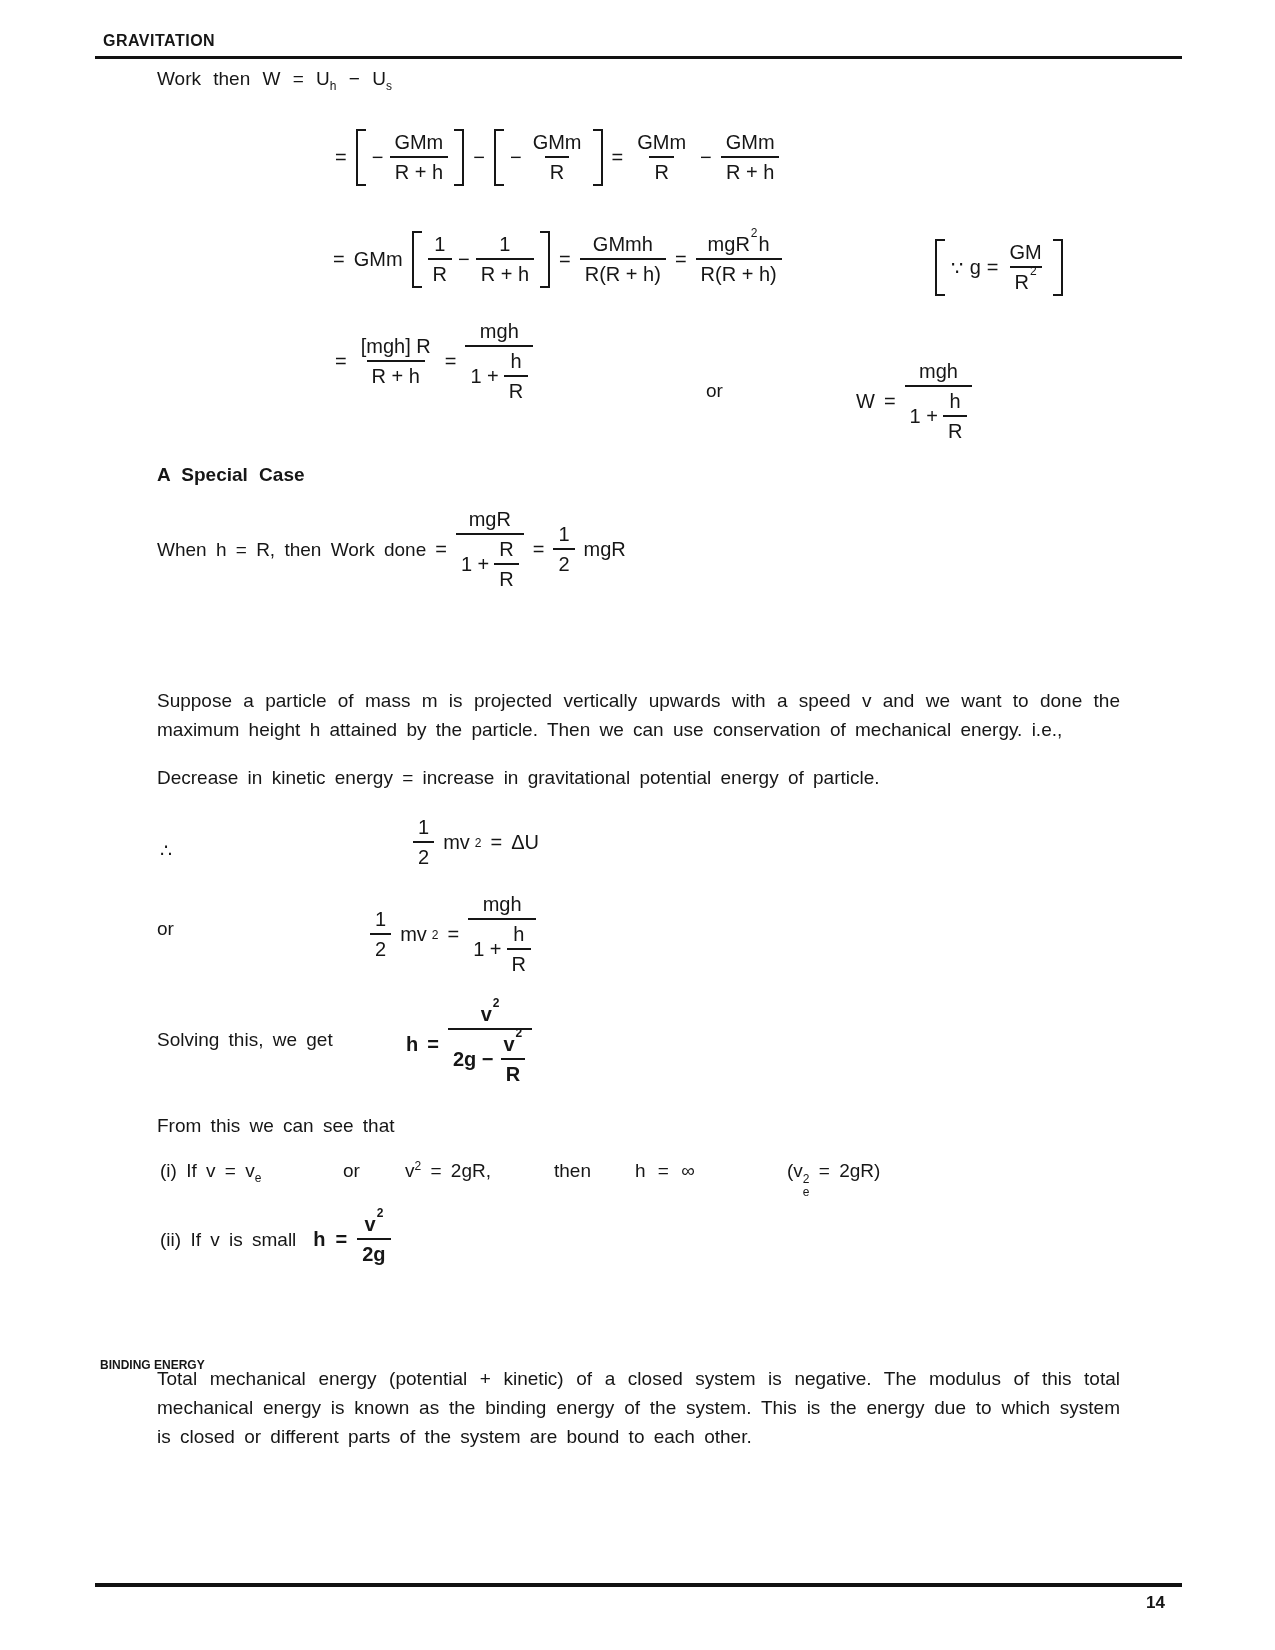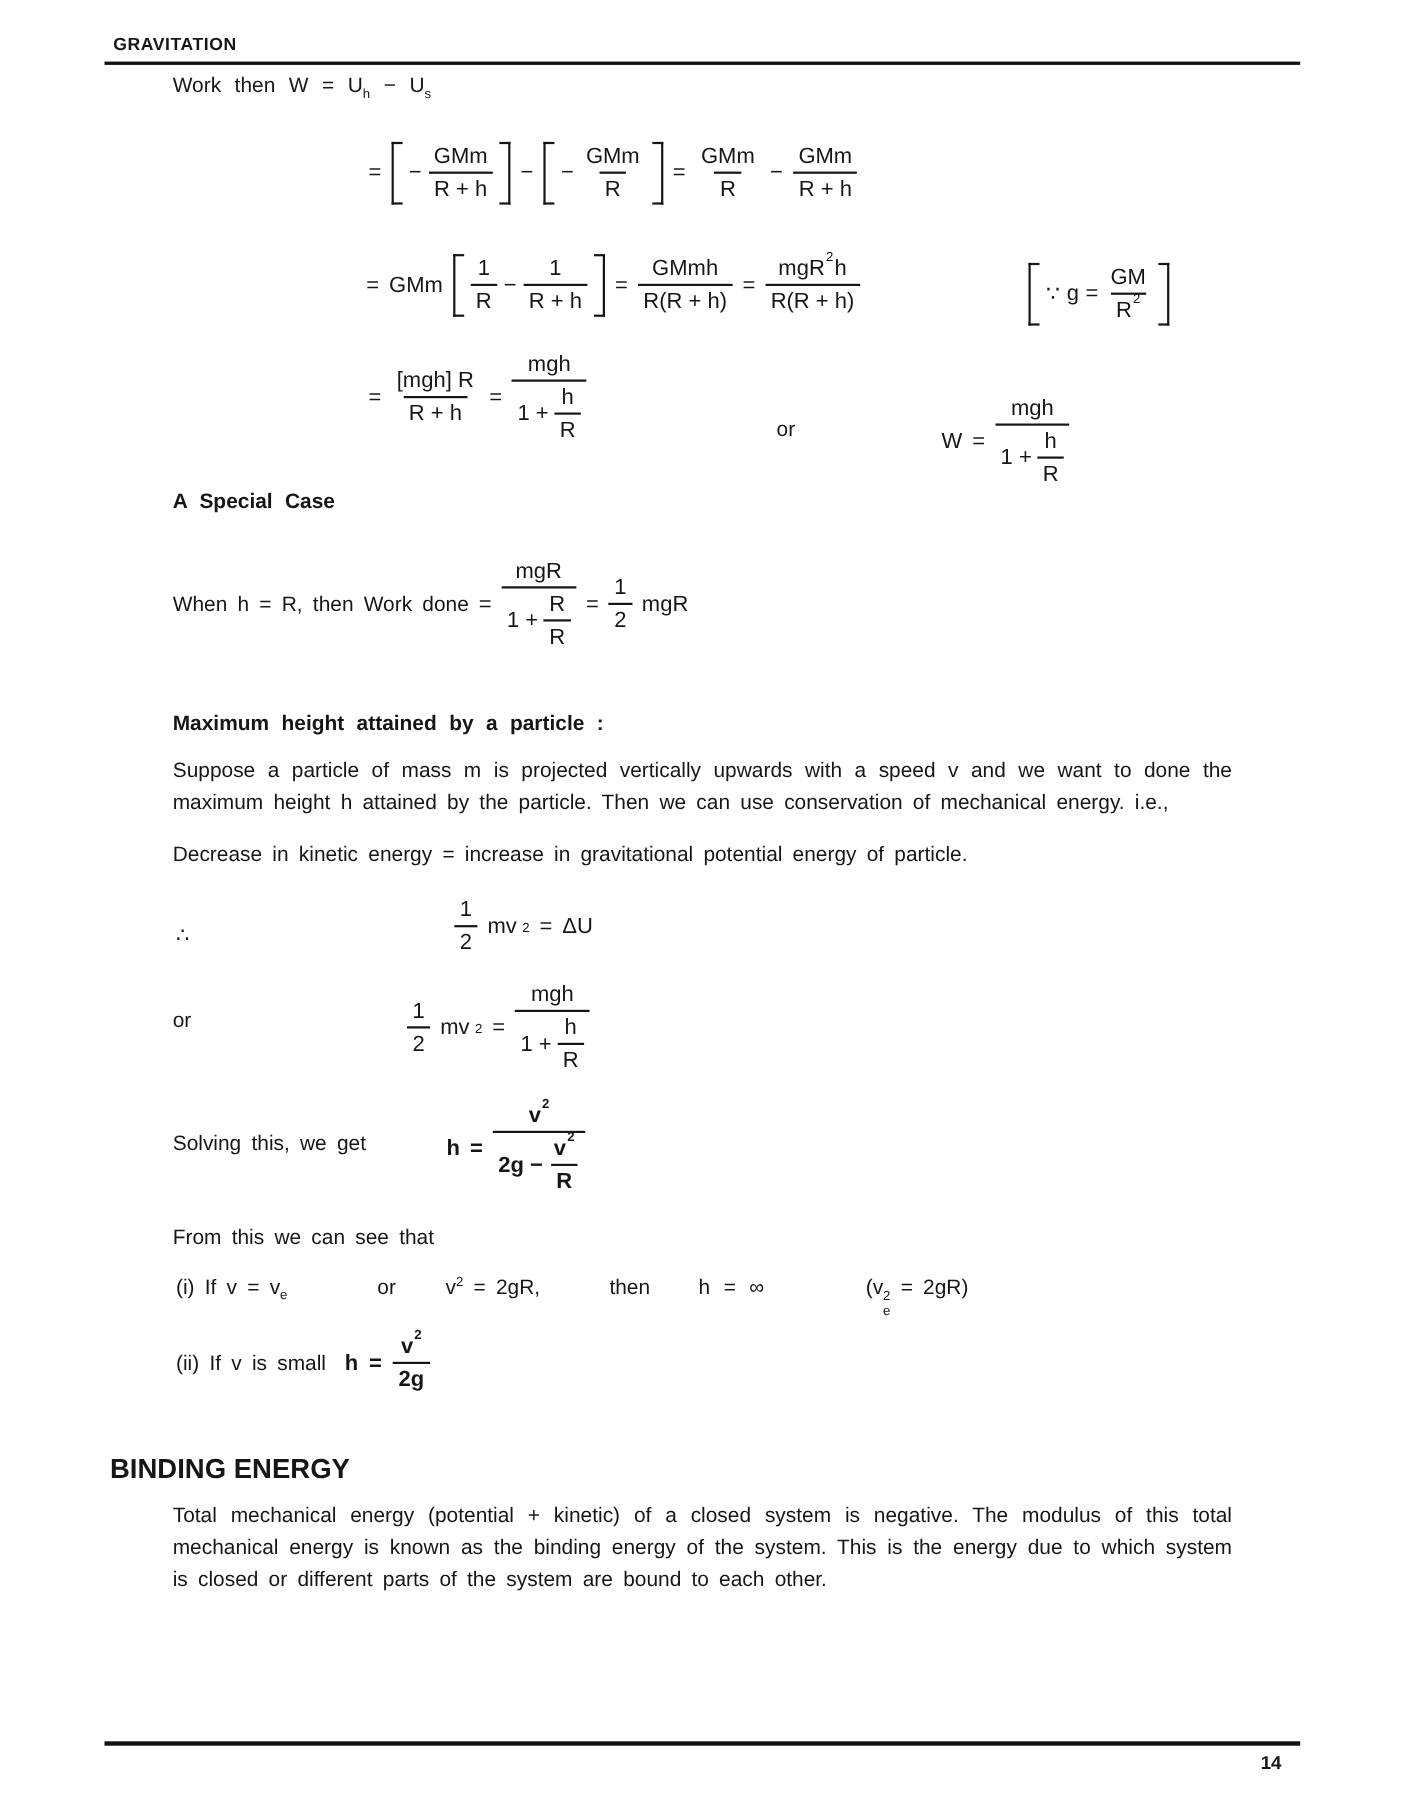--- a/index.html
+++ b/index.html
@@ -161,21 +161,21 @@
             <span>1 +</span>
             <span class="fr">
               <span class="nu">h</span>
               <span class="de">R</span>
             </span>
           </span>
         </span>
       </span>
   </div>
 
-  <div class="abs h2" style="top:446px;left:157px;">A Special Case</div>
+  <div class="abs h2" style="top:464px;left:157px;">A Special Case</div>
 
   <div class="abs eq" style="top:508px;left:157px;">
     <span class="body-t ws4">When h = R, then Work done</span>
     <span>=</span>
     <span class="fr">
         <span class="nu">mgR</span>
         <span class="de">
           <span class="irow">
             <span>1 +</span>
             <span class="fr">
@@ -186,21 +186,20 @@
         </span>
       </span>
     <span>=</span>
     <span class="fr">
         <span class="nu">1</span>
         <span class="de">2</span>
       </span>
     <span>mgR</span>
   </div>
 
-  <div class="abs h2" style="top:648px;left:157px;">Maximum height attained by a particle :</div>
   <div class="abs body-t just ws4" style="top:686px;left:157px;width:963px;">Suppose a particle of mass m is projected vertically upwards with a speed v and we want to done the maximum height h attained by the particle. Then we can use conservation of mechanical energy. i.e.,</div>
   <div class="abs body-t ws4" style="top:763px;left:157px;">Decrease in kinetic energy = increase in gravitational potential energy of particle.</div>
 
   <div class="abs body-t" style="top:836px;left:160px;">∴</div>
   <div class="abs eq" style="top:816px;left:413px;">
     <span class="fr">
         <span class="nu">1</span>
         <span class="de">2</span>
       </span>
     <span class="irow">
@@ -280,19 +279,19 @@
         <span class="fr">
           <span class="nu">
             <span>v</span>
             <sup class="s2">2</sup>
           </span>
           <span class="de">2g</span>
         </span>
       </span>
   </div>
 
-  <div class="abs" style="top:1322px;left:100px;font-size:25px;font-weight:bold;">BINDING ENERGY</div>
+  <div class="abs" style="top:1358px;left:100px;font-size:12px;font-weight:bold;">BINDING ENERGY</div>
   <div class="abs body-t just ws4" style="top:1364px;left:157px;width:963px;">Total mechanical energy (potential + kinetic) of a closed system is negative. The modulus of this total mechanical energy is known as the binding energy of the system. This is the energy due to which system is closed or different parts of the system are bound to each other.</div>
 
   <div class="abs rule" style="top:1583px;left:95px;width:1087px;height:4px;"></div>
   <div class="abs pagenum" style="top:1593px;left:1040px;width:125px;">14</div>
 
 </div>
 
 </body></html>

